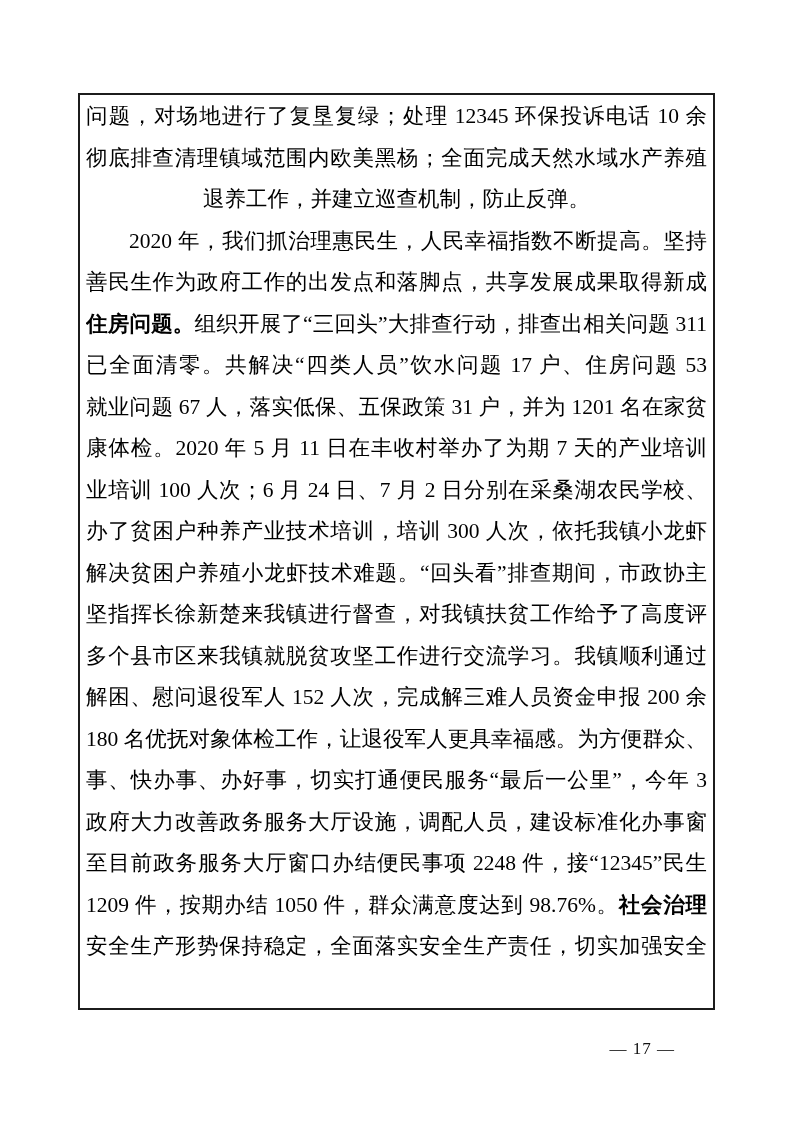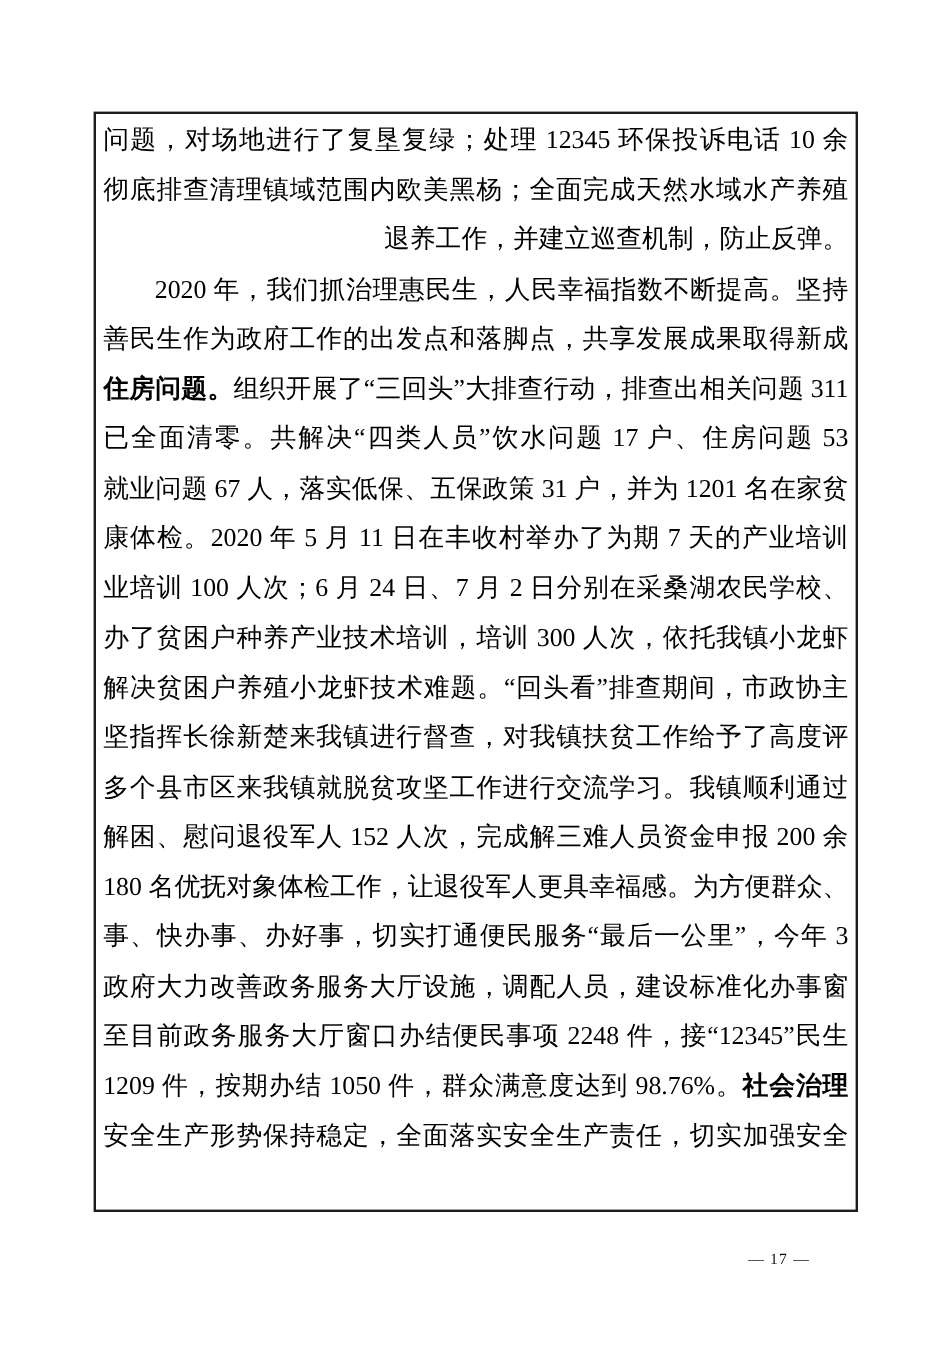--- a/index.html
+++ b/index.html
@@ -24,41 +24,41 @@
     height: 917px;
     border: 2px solid #1c1c1c;
     box-sizing: border-box;
     padding: 1px 6px 0 6px;
     overflow: hidden;
   }
   .line {
     height: 41.5px;
     line-height: 41.5px;
     font-size: 21.5px;
-    text-align: right;
+    text-align: center;
     overflow: hidden;
     white-space: nowrap;
   }
   .line.j {
     white-space: normal;
     text-align: justify;
     text-align-last: justify;
     text-justify: inter-character;
   }
   .line.ind {
     text-indent: 43px;
   }
   .run-bold {
     font-weight: 700;
   }
   .pageno {
     position: absolute;
     top: 1035px;
     right: 118px;
-    font-size: 13px;
+    font-size: 17px;
     line-height: 28px;
     letter-spacing: 1px;
     color: #111111;
   }
 </style>
 </head>
 <body>
 
 <div class="page">
   <div class="text-frame" id="text-frame">

